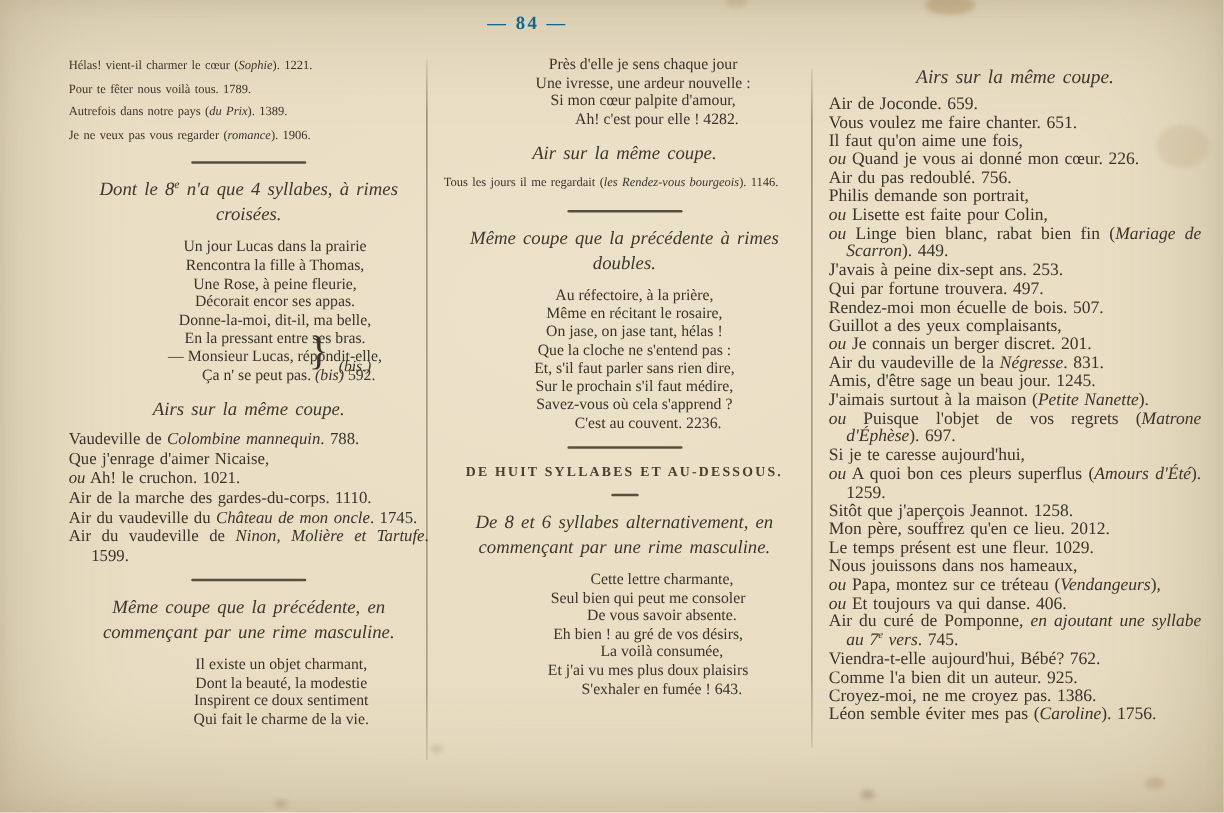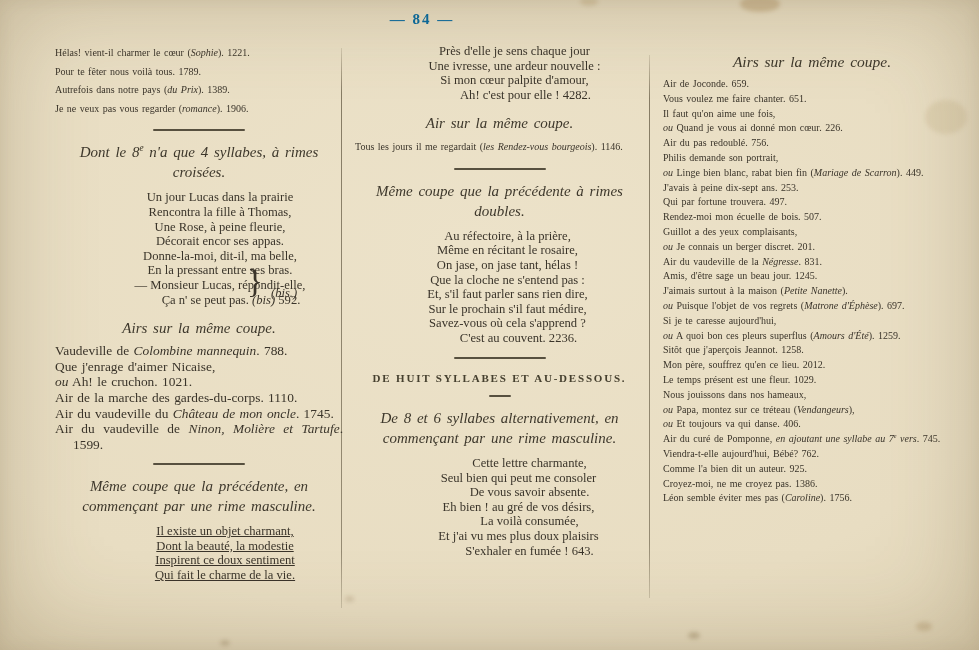--- a/index.html
+++ b/index.html
@@ -32,31 +32,31 @@
   .column{position:absolute;}
   .col-1{left:55px;top:42px;width:288px;}
   .col-2{left:355px;top:36px;width:289px;}
   .col-3{left:663px;top:50px;width:298px;}
 
   .entries{margin:2px 0;}
   .entry{font-size:10px;line-height:18.6px;padding-left:18px;text-indent:-18px;
     text-align:justify;word-spacing:1px;}
   .col-1 .entries.e2 .entry{font-size:13.4px;line-height:15.6px;}
   .col-2 .entry{line-height:18.5px;}
-  .col-3 .entry{font-size:10px;line-height:14.8px;padding-left:14px;text-indent:-14px;}
+  .col-3 .entry{font-size:14px;line-height:14.8px;padding-left:14px;text-indent:-14px;}
 
   .heading{font-style:italic;text-align:center;font-size:15px;line-height:20px;
     margin:11px 4px 5px;color:#3e382c;word-spacing:2px;}
   .col-3 .heading{font-size:15.5px;margin-top:2px;}
 
   .poem{font-size:12.6px;line-height:14.6px;margin:8px 0 6px;text-align:center;}
   .poem-line{white-space:nowrap;}
   .poem-line.in-1{padding-left:22px;}
   .col-1 .poem.p1{margin-left:42px;}
-  .col-1 .poem.p2{margin-left:52px;text-decoration:underline;}
+  .col-1 .poem.p2{margin-left:52px;}
   .col-2 .poem.p1{margin-left:30px;}
   .col-2 .poem.p2{margin-left:16px;}
   .col-2 .poem.p3{margin-left:38px;}
 
   .brace-wrap{position:relative;}
   .brace{position:absolute;left:150px;top:-4px;font-size:33px;font-weight:400;color:#3a342a;}
   .brace-label{position:absolute;left:174px;top:8px;font-style:italic;font-size:12.5px;}
 
   .divider{display:flex;justify-content:center;margin:11px 0;}
   .divider .rule{width:92px;height:2px;background:#57503f;border-radius:1px;}
@@ -167,20 +167,21 @@
     </div>
   <div class="column col-3">
       <div class="heading"><span class="it">Airs sur la même coupe.</span></div>
       <div class="entries e1">
         <div class="entry"><span>Air de Joconde. 659.</span></div>
         <div class="entry"><span>Vous voulez me faire chanter. 651.</span></div>
         <div class="entry"><span>Il faut qu'on aime une fois,</span></div>
         <div class="entry"><span class="it">ou</span><span> Quand je vous ai donné mon cœur. 226.</span></div>
         <div class="entry"><span>Air du pas redoublé. 756.</span></div>
         <div class="entry"><span>Philis demande son portrait,</span></div>
+        <div class="entry"><span class="it">ou</span><span> Lisette est faite pour Colin,</span></div>
         <div class="entry"><span class="it">ou</span><span> Linge bien blanc, rabat bien fin (</span><span class="it">Mariage de Scarron</span><span>). 449.</span></div>
         <div class="entry"><span>J'avais à peine dix-sept ans. 253.</span></div>
         <div class="entry"><span>Qui par fortune trouvera. 497.</span></div>
         <div class="entry"><span>Rendez-moi mon écuelle de bois. 507.</span></div>
         <div class="entry"><span>Guillot a des yeux complaisants,</span></div>
         <div class="entry"><span class="it">ou</span><span> Je connais un berger discret. 201.</span></div>
         <div class="entry"><span>Air du vaudeville de la </span><span class="it">Négresse</span><span>. 831.</span></div>
         <div class="entry"><span>Amis, d'être sage un beau jour. 1245.</span></div>
         <div class="entry"><span>J'aimais surtout à la maison (</span><span class="it">Petite Nanette</span><span>).</span></div>
         <div class="entry"><span class="it">ou</span><span> Puisque l'objet de vos regrets (</span><span class="it">Matrone d'Éphèse</span><span>). 697.</span></div>

